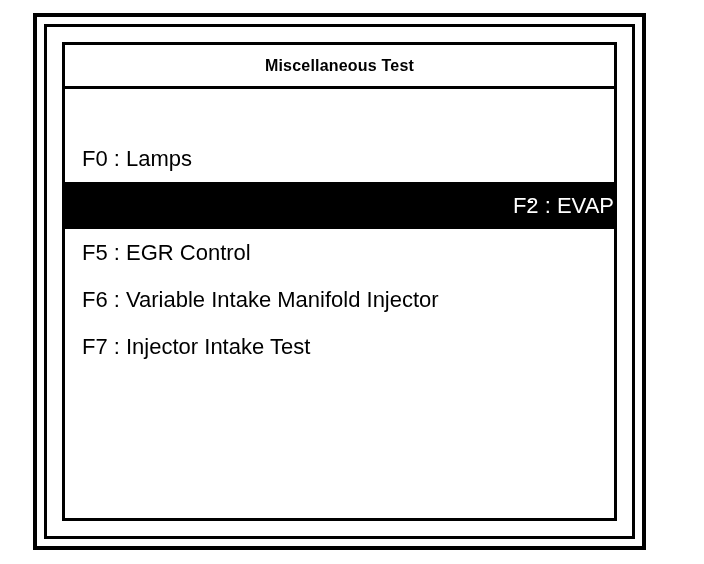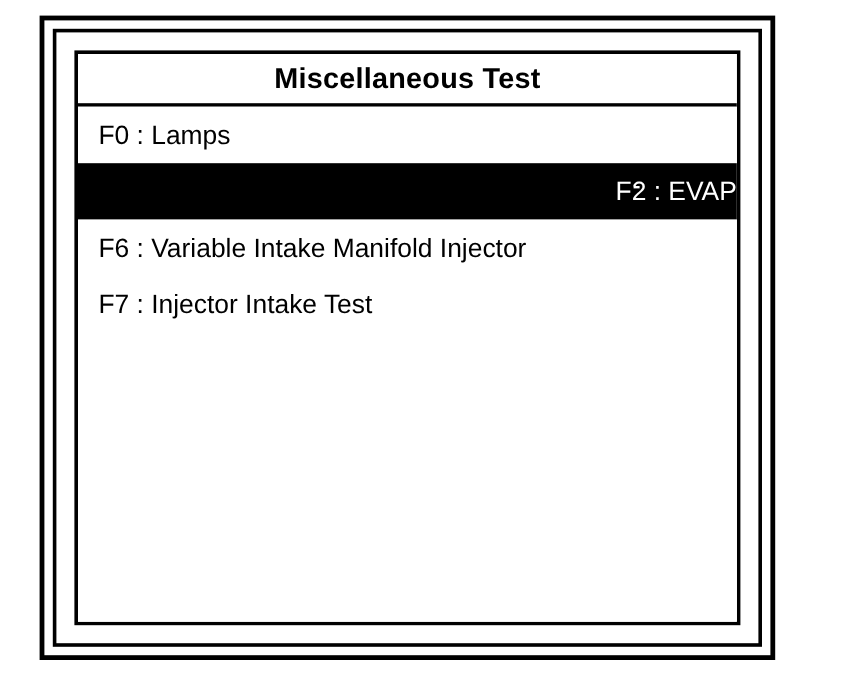--- a/index.html
+++ b/index.html
@@ -56,33 +56,34 @@
     height: 44px;
     min-height: 44px;
     border-bottom: 3px solid #000000;
     display: flex;
     align-items: center;
     justify-content: center;
     box-sizing: border-box;
     background: #ffffff;
   }
   #menu-title-text {
-    font-size: 24px;
+    font-size: 16px;
     font-weight: bold;
     color: #000000;
     letter-spacing: 0.2px;
     line-height: 1;
   }
 
   
   #menu-list {
     flex: 1 1 auto;
     display: flex;
     flex-direction: column;
     background: #ffffff;
+    margin-top: 46px;
   }
   .menu-row {
     height: 47px;
     min-height: 47px;
     display: flex;
     align-items: center;
     padding-left: 17px;
     box-sizing: border-box;
     background: #ffffff;
     color: #000000;
@@ -132,20 +133,23 @@
         </div>
 
 
         <div class="menu-row selected">
           <span class="menu-row-label">F2 : EVAP</span>
           <span id="selection-artifact"></span>
         </div>
 
 
 
+        <div class="menu-row">
+          <span class="menu-row-label">F5 : EGR Control</span>
+        </div>
 
         <div class="menu-row">
           <span class="menu-row-label">F6 : Variable Intake Manifold Injector</span>
         </div>
 
         <div class="menu-row">
           <span class="menu-row-label">F7 : Injector Intake Test</span>
         </div>
 
         <div id="menu-list-filler"></div>

